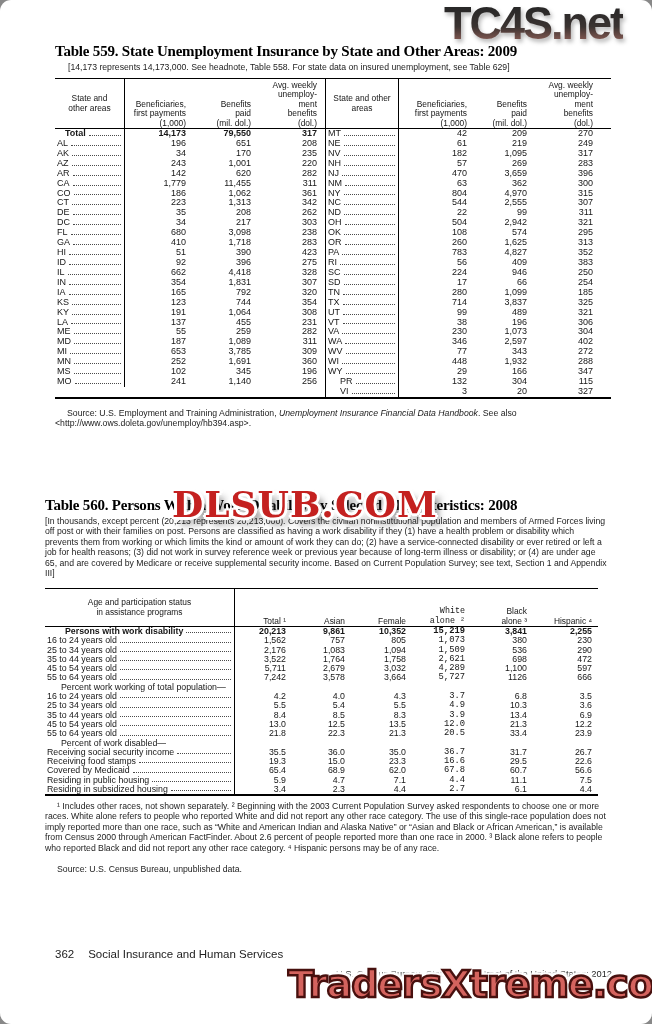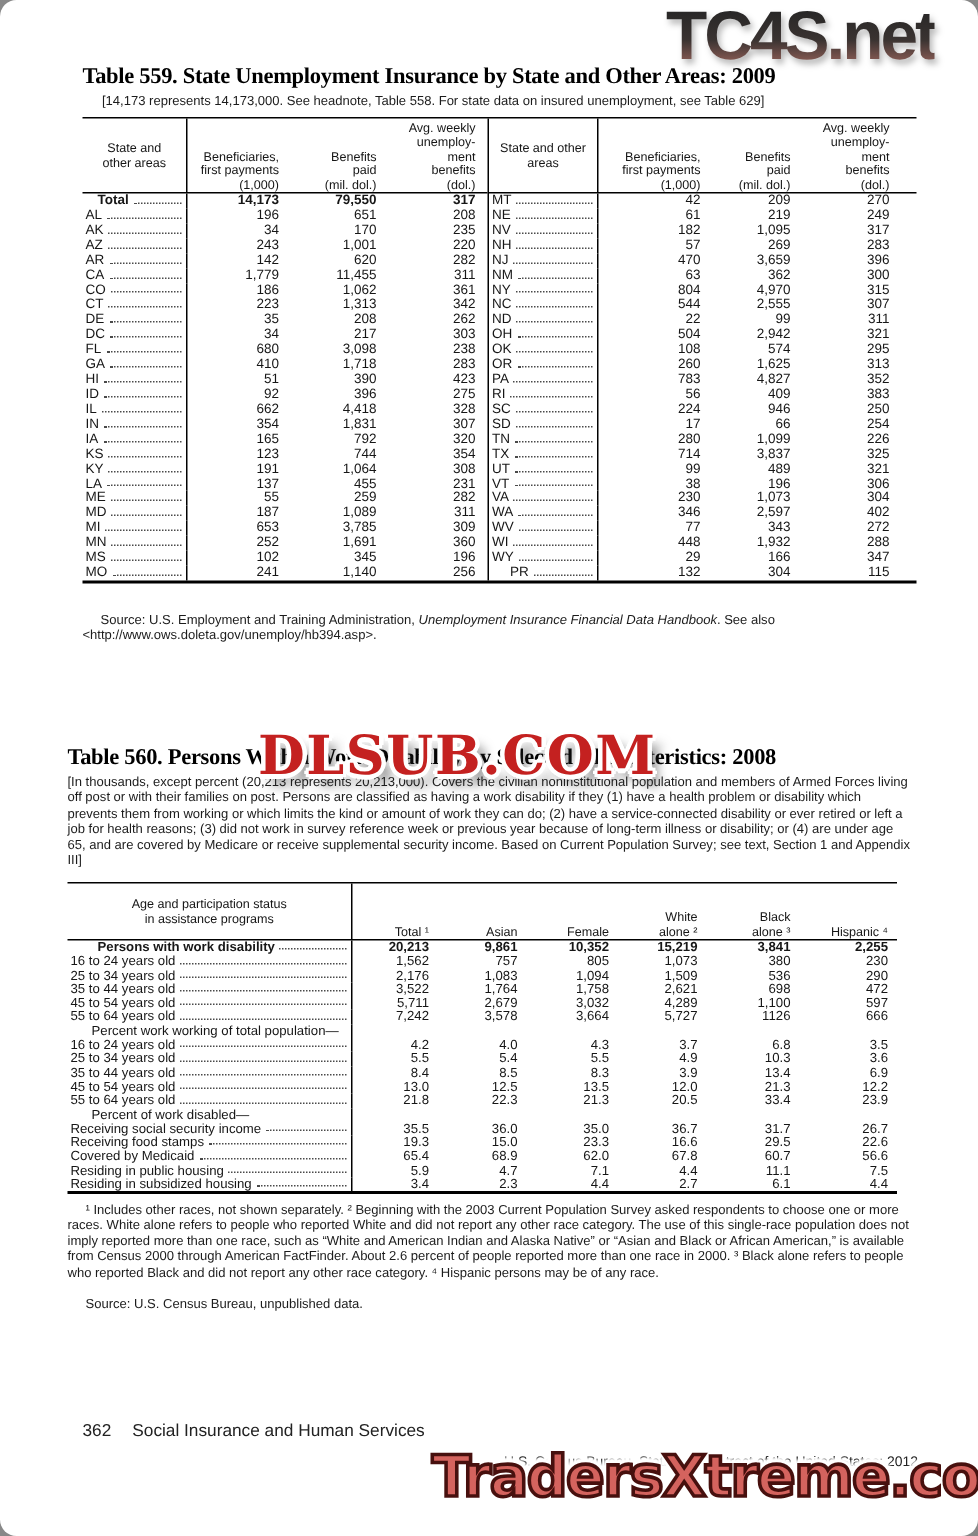--- a/index.html
+++ b/index.html
@@ -62,21 +62,21 @@
   .half.r .c3 { width:80px; padding-right:18px; }
 
   
   #table560 { left:45px; top:588px; width:553px; }
   #table560 .thead { height:38px; }
   #table560 .trow { height:9.3px; font-size:8.8px; line-height:9.3px; }
   #table560 .stub, #table560 .stubh { width:190px; }
   #table560 .c1 { width:55px; padding-right:4px; }
   #table560 .c2 { width:59px; padding-right:4px; }
   #table560 .c3 { width:61px; padding-right:4px;text-align:right; }
-  #table560 .c4 { width:59px; padding-right:4px; }
+  #table560 .c4 { width:59px; padding-right:4px;font-family:Liberation Mono, monospace; }
   #table560 .c5 { width:62px; padding-right:4px; }
   #table560 .c6 { width:66px; padding-right:5px; }
 
   
   .footer-line { position:absolute; left:55px; top:948px; font-size:11.5px; color:#222; display:flex; gap:14px; }
   .census-line { position:absolute; right:40px; top:969px; font-size:9.3px; color:#222; }
 
   
   .wm { position:absolute; z-index:6; white-space:nowrap; pointer-events:none; }
   #wm-tc4s {
@@ -530,21 +530,21 @@
             <span class="num c2">66</span>
             <span class="num c3">254</span>
           </div>
           <div class="trow">
             <span class="stub">
               <span class="lbl">TN</span>
               <span class="leader"></span>
             </span>
             <span class="num c1">280</span>
             <span class="num c2">1,099</span>
-            <span class="num c3">226</span>
+            <span class="num c3">185</span>
           </div>
           <div class="trow">
             <span class="stub">
               <span class="lbl">TX</span>
               <span class="leader"></span>
             </span>
             <span class="num c1">714</span>
             <span class="num c2">3,837</span>
             <span class="num c3">325</span>
           </div>
@@ -612,20 +612,29 @@
             <span class="num c3">347</span>
           </div>
           <div class="trow">
             <span class="stub">
               <span class="lbl" style="padding-left: 12px;">PR</span>
               <span class="leader"></span>
             </span>
             <span class="num c1">132</span>
             <span class="num c2">304</span>
             <span class="num c3">115</span>
+          </div>
+          <div class="trow">
+            <span class="stub">
+              <span class="lbl" style="padding-left: 12px;">VI</span>
+              <span class="leader"></span>
+            </span>
+            <span class="num c1">3</span>
+            <span class="num c2">20</span>
+            <span class="num c3">327</span>
           </div>
         </div>
     </div>
   </div>
 
   <p class="srcnote" id="source559"><span>Source: U.S. Employment and Training Administration, </span><span class="ital">Unemployment Insurance Financial Data Handbook</span><span>. See also &lt;http://www.ows.doleta.gov/unemploy/hb394.asp&gt;.</span></p>
 
   <h2 class="tbl-title" id="title560">Table 560. Persons With a Work Disability by Selected Characteristics: 2008</h2>
   <p class="headnote" id="headnote560">[In thousands, except percent (20,213 represents 20,213,000). Covers the civilian noninstitutional population and members of Armed Forces living off post or with their families on post. Persons are classified as having a work disability if they (1) have a health problem or disability which prevents them from working or which limits the kind or amount of work they can do; (2) have a service-connected disability or ever retired or left a job for health reasons; (3) did not work in survey reference week or previous year because of long-term illness or disability; or (4) are under age 65, and are covered by Medicare or receive supplemental security income. Based on Current Population Survey; see text, Section 1 and Appendix III]</p>
 

